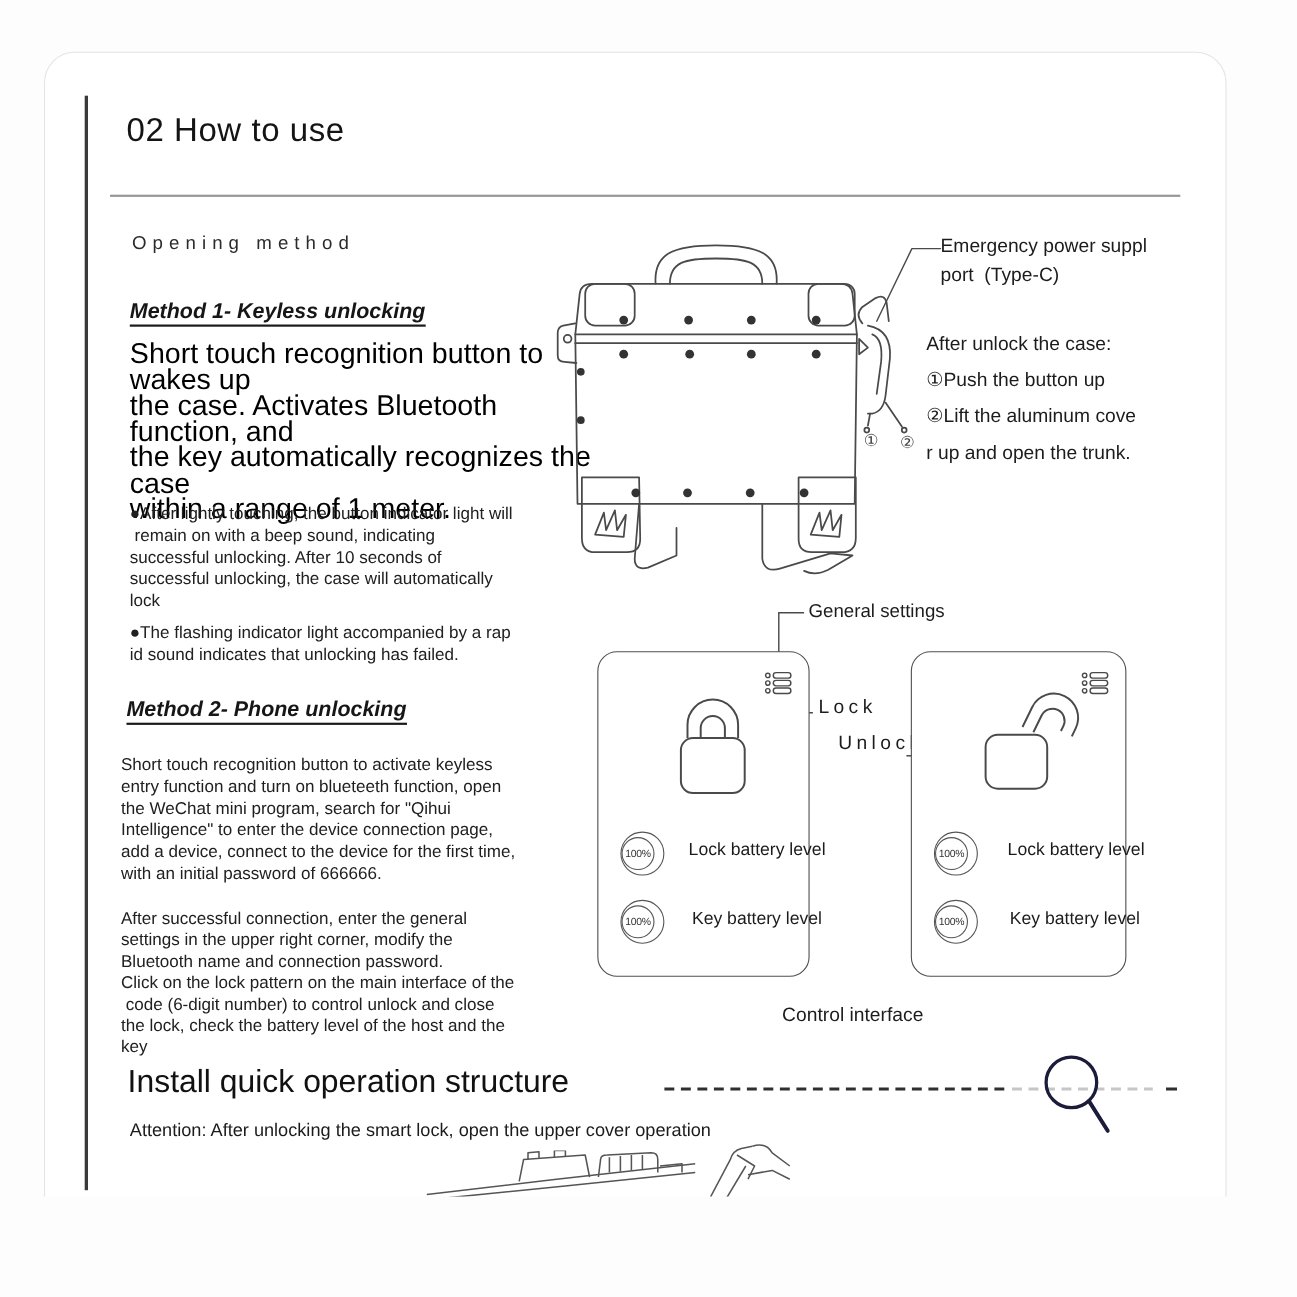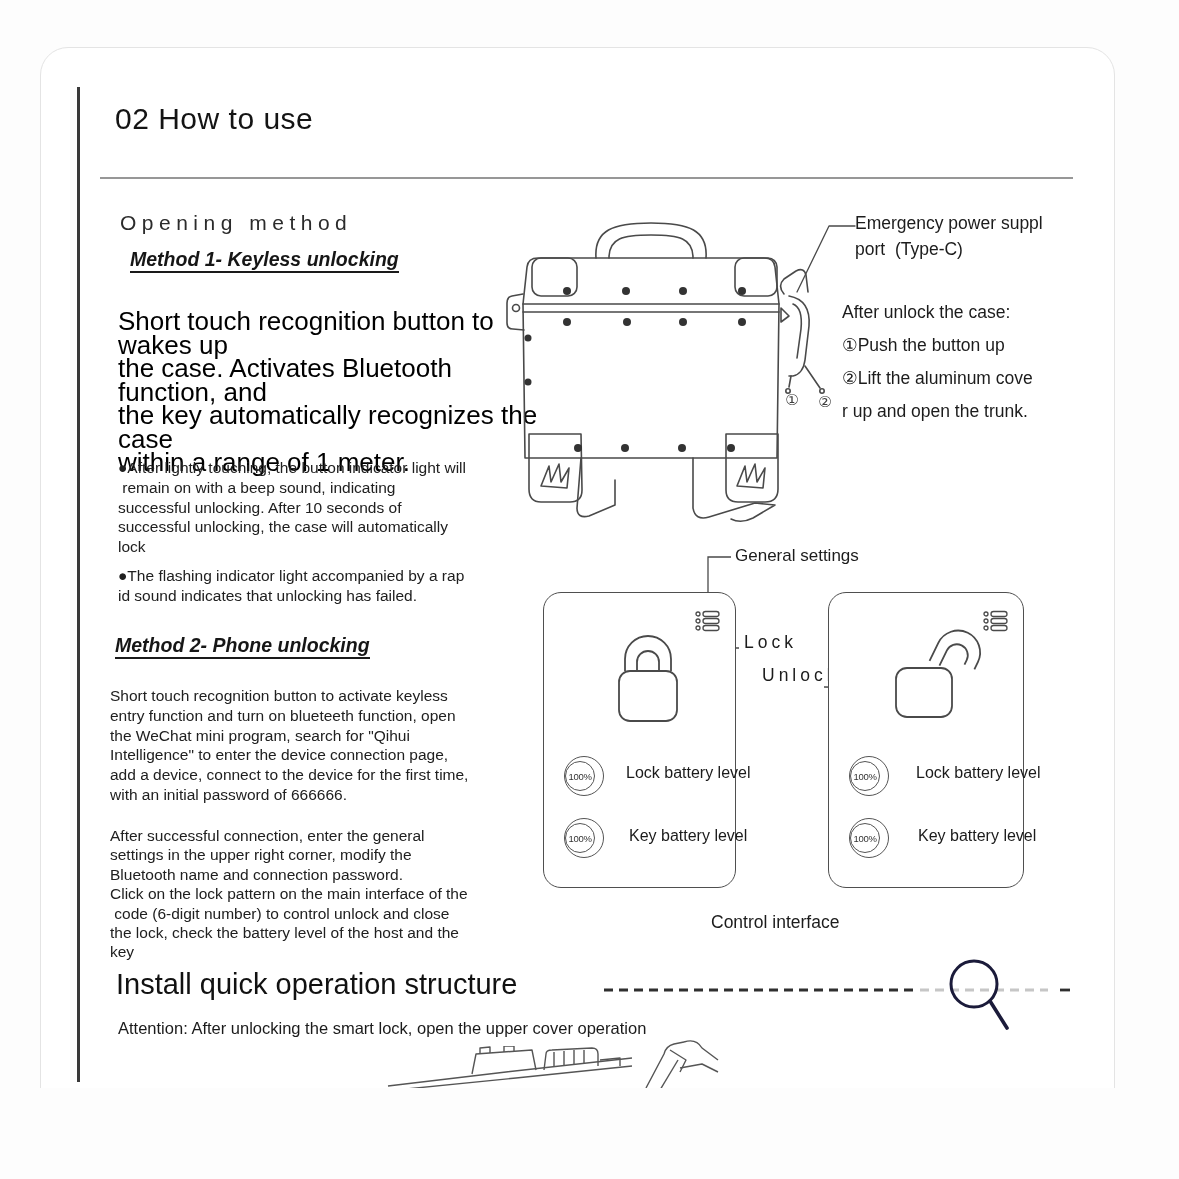--- a/index.html
+++ b/index.html
@@ -4,21 +4,21 @@
 <style>
   html,body{margin:0;padding:0;background:#fdfdfd;}
   .page{position:relative;width:1179px;height:1088px;background:#fdfdfd;overflow:hidden;
         font-family:"Liberation Sans", sans-serif;color:#1d1d1d;}
   .abs{position:absolute;}
   .card{left:40px;top:47px;width:1073px;height:1088px;background:#ffffff;
         border:1.5px solid #e4e4e4;border-radius:28px;}
   .vrule{left:77px;top:87px;width:2.5px;height:995px;background:#3a3a3a;}
   .doc-title{left:115px;top:102px;font-size:30px;color:#141414;letter-spacing:0.5px;}
   .title-rule{left:100px;top:177px;width:973px;height:1.5px;background:#979797;}
-  .opening-label{left:120px;top:211px;font-size:21px;letter-spacing:5.5px;color:#2b2b2b;}
+  .opening-label{left:120px;top:211px;font-size:17px;letter-spacing:5.5px;color:#2b2b2b;}
   .method-title{font-size:19.5px;font-weight:700;font-style:italic;color:#161616;
                 border-bottom:2px solid #1a1a1a;padding-bottom:1px;}
   .pre{white-space:pre-wrap;}
   .m1-para{left:118px;top:310px;width:420px;font-size:26px;line-height:23.5px;color:#000000;}
   .m1-att{left:118px;top:414px;width:420px;font-size:14.5px;line-height:19px;color:#242424;}
   .m1-b1{left:118px;top:458px;width:420px;font-size:15.5px;line-height:19.8px;color:#202020;}
   .m1-b2{left:118px;top:566px;width:420px;font-size:15.5px;line-height:20px;color:#202020;}
   .m2-p1{left:110px;top:686px;width:430px;font-size:15.5px;line-height:19.8px;color:#202020;}
   .m2-p2{left:110px;top:826px;width:430px;font-size:15.5px;line-height:19.4px;color:#202020;}
   .emergency{left:855px;top:210px;font-size:17.5px;line-height:26px;color:#1c1c1c;}
@@ -44,21 +44,21 @@
 <body>
 
 <div class="page">
   <div class="abs card"></div>
   <div class="abs vrule"></div>
 
   <div class="abs doc-title">02 How to use</div>
   <div class="abs title-rule"></div>
 
   <div class="abs opening-label">Opening method</div>
-  <div class="abs" style="left:118px;top:248px;margin-left:12px;">
+  <div class="abs" style="left:118px;top:272px;">
     <span class="method-title">Method 1- Keyless unlocking</span>
   </div>
   <div class="abs pre m1-para">Short touch recognition button to wakes up
 the case. Activates Bluetooth function, and
 the key automatically recognizes the case
 within a range of 1 meter.</div>
   <div class="abs pre m1-b1">●After lightly touching, the button indicator light will
  remain on with a beep sound, indicating
 successful unlocking. After 10 seconds of
 successful unlocking, the case will automatically

